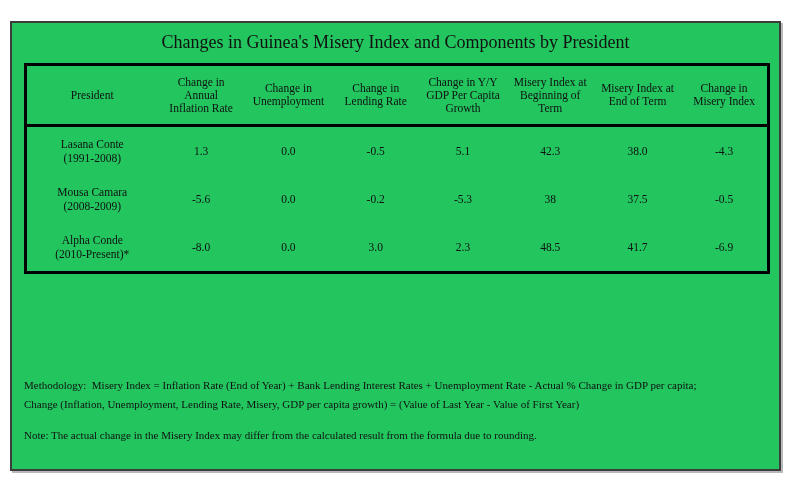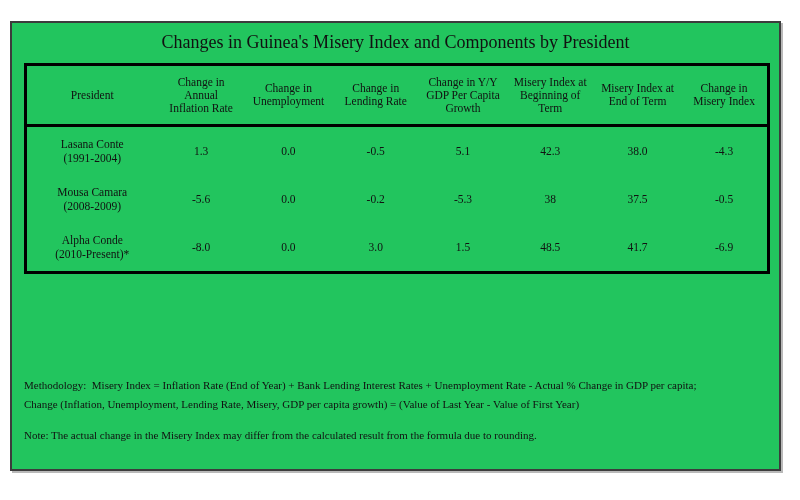--- a/index.html
+++ b/index.html
@@ -117,21 +117,21 @@
         <th>Misery Index at
 End of Term</th>
         <th>Change in
 Misery Index</th>
       </tr>
     </thead>
     <tbody>
       <tr>
         <td>
           <div class="pres-name">Lasana Conte</div>
-          <div class="pres-term">(1991-2004)</div>
+          <div class="pres-term">(1991-2008)</div>
         </td>
         <td>1.3</td>
         <td>0.0</td>
         <td>-0.5</td>
         <td>5.1</td>
         <td>42.3</td>
         <td>38.0</td>
         <td>-4.3</td>
       </tr>
       <tr>
@@ -148,21 +148,21 @@
         <td>-0.5</td>
       </tr>
       <tr>
         <td>
           <div class="pres-name">Alpha Conde</div>
           <div class="pres-term">(2010-Present)*</div>
         </td>
         <td>-8.0</td>
         <td>0.0</td>
         <td>3.0</td>
-        <td>1.5</td>
+        <td>2.3</td>
         <td>48.5</td>
         <td>41.7</td>
         <td>-6.9</td>
       </tr>
     </tbody>
   </table>
 
   <div class="note-line n-meth2">Change (Inflation, Unemployment, Lending Rate, Misery, GDP per capita growth) = (Value of Last Year - Value of First Year)</div>
   <div class="note-line n-meth1">Methodology:  Misery Index = Inflation Rate (End of Year) + Bank Lending Interest Rates + Unemployment Rate - Actual % Change in GDP per capita;</div>
   <div class="note-line n-note">Note: The actual change in the Misery Index may differ from the calculated result from the formula due to rounding.</div>

